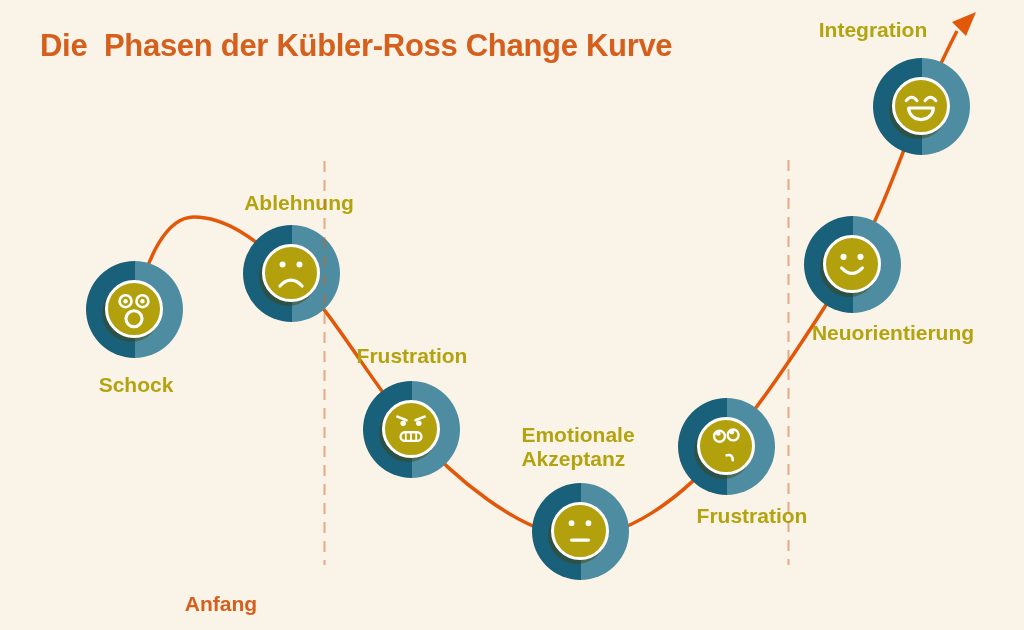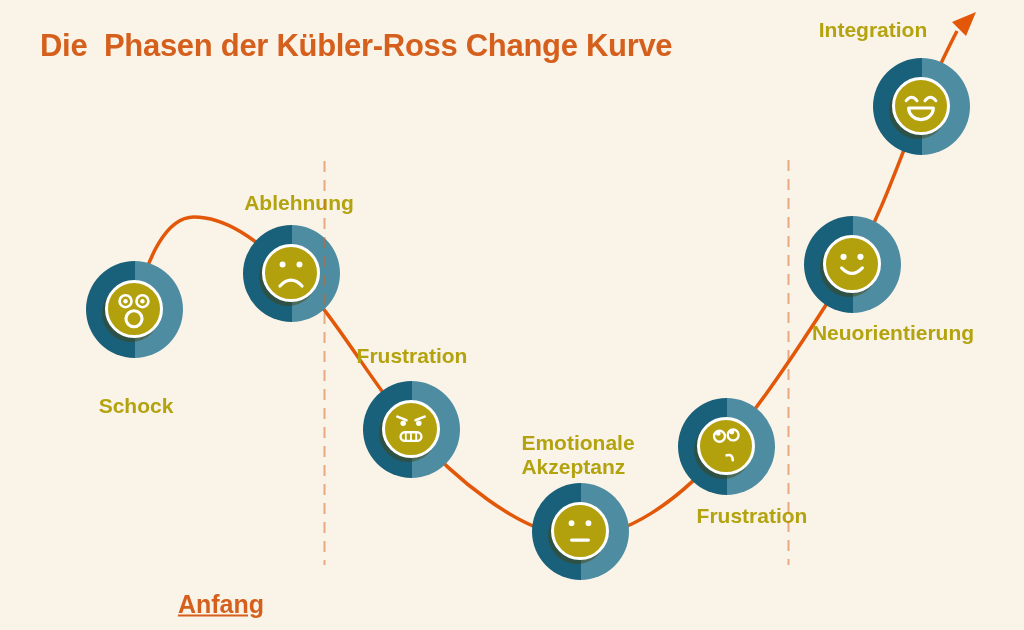--- a/index.html
+++ b/index.html
@@ -44,24 +44,23 @@
   .stroke{fill:none;stroke:#fff;stroke-width:2.4;stroke-linecap:round;stroke-linejoin:round;}
   .node-label{
     position:absolute;transform:translate(-50%,-50%);
     font-size:21px;font-weight:bold;line-height:1.12;
     color:var(--label-olive,#b3a30f);
     white-space:pre-line;
     z-index:3;
   }
   .phase-label{
     position:absolute;top:604px;transform:translate(-50%,-50%);
-    font-size:25px;font-weight:bold;
+    font-size:21px;font-weight:bold;
     color:var(--accent-orange,#d55f1c);
     z-index:5;
-    text-decoration:underline;
   }
 </style>
 </head>
 <body>
 
 <div class="stage">
 
   <h1 class="title">Die  Phasen der Kübler-Ross Change Kurve</h1>
 
   <svg class="bg-svg" width="1024" height="630" viewBox="0 0 1024 630">
@@ -82,21 +81,21 @@
         <div class="face">
           <svg viewBox="0 0 40 40" width="52" height="52">
             <circle class="ring" cx="13.5" cy="14" r="4.6"></circle>
             <circle class="ring" cx="26.5" cy="14" r="4.6"></circle>
             <circle class="dot" cx="13.5" cy="14" r="1.7"></circle>
             <circle class="dot" cx="26.5" cy="14" r="1.7"></circle>
             <circle class="ring" cx="20" cy="27.5" r="6.2" style="stroke-width:2.4"></circle>
           </svg>
         </div>
       </div>
-      <div class="node-label" style="left: 136px; top: 406px;">Schock</div>
+      <div class="node-label" style="left: 136px; top: 385px;">Schock</div>
       <div class="node" style="left: 242.5px; top: 224.5px;">
         <div class="face">
           <svg viewBox="0 0 40 40" width="52" height="52">
             <circle class="dot" cx="13.5" cy="13.5" r="2.3"></circle>
             <circle class="dot" cx="26.5" cy="13.5" r="2.3"></circle>
             <path class="stroke" d="M11.5 30 Q20 21 28.5 30"></path>
           </svg>
         </div>
       </div>
       <div class="node-label" style="left: 299px; top: 203px;">Ablehnung</div>
@@ -115,21 +114,21 @@
       <div class="node-label" style="left: 412px; top: 356px;">Frustration</div>
       <div class="node" style="left: 531.5px; top: 482.5px;">
         <div class="face">
           <svg viewBox="0 0 40 40" width="52" height="52">
             <circle class="dot" cx="13.5" cy="14" r="2.2"></circle>
             <circle class="dot" cx="26.5" cy="14" r="2.2"></circle>
             <path class="stroke" d="M13.5 27 L26.5 27"></path>
           </svg>
         </div>
       </div>
-      <div class="node-label" style="left: 578px; top: 447px; margin-top: 8px;">Emotionale
+      <div class="node-label" style="left: 578px; top: 447px;">Emotionale
 Akzeptanz</div>
       <div class="node" style="left: 677.5px; top: 397.5px;">
         <div class="face">
           <svg viewBox="0 0 40 40" width="52" height="52">
             <circle class="ring" cx="15" cy="12.5" r="4.2" style="stroke-width:1.8"></circle>
             <circle class="ring" cx="25.5" cy="11.5" r="4.2" style="stroke-width:1.8"></circle>
             <circle class="dot" cx="14" cy="10.3" r="1.9"></circle>
             <circle class="dot" cx="24.5" cy="9.3" r="1.9"></circle>
             <path class="stroke" style="stroke-width:2" d="M20.5 27.2 Q25.2 25.8 25.2 31"></path>
           </svg>

